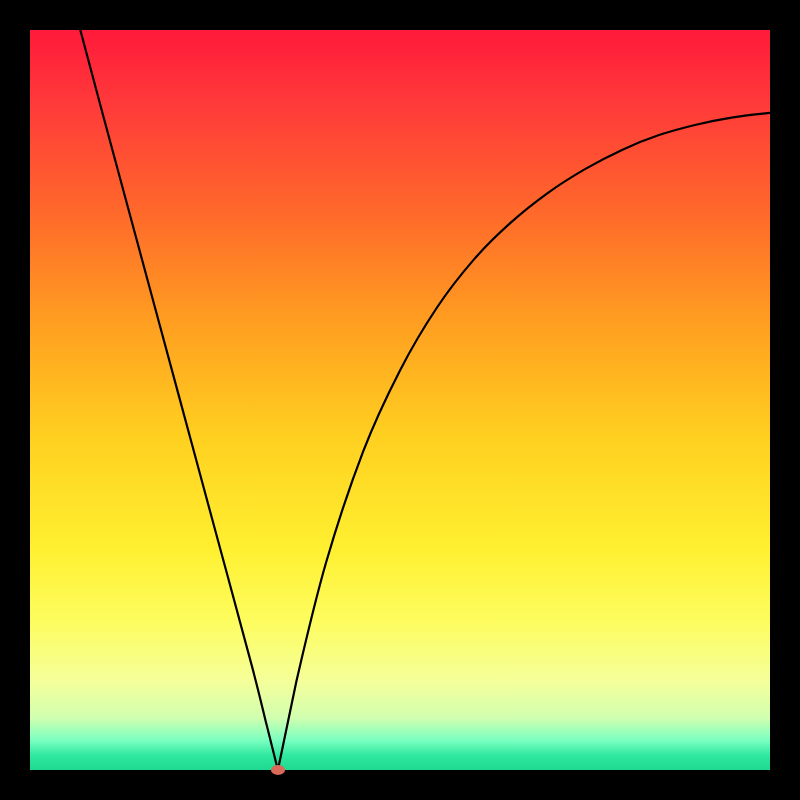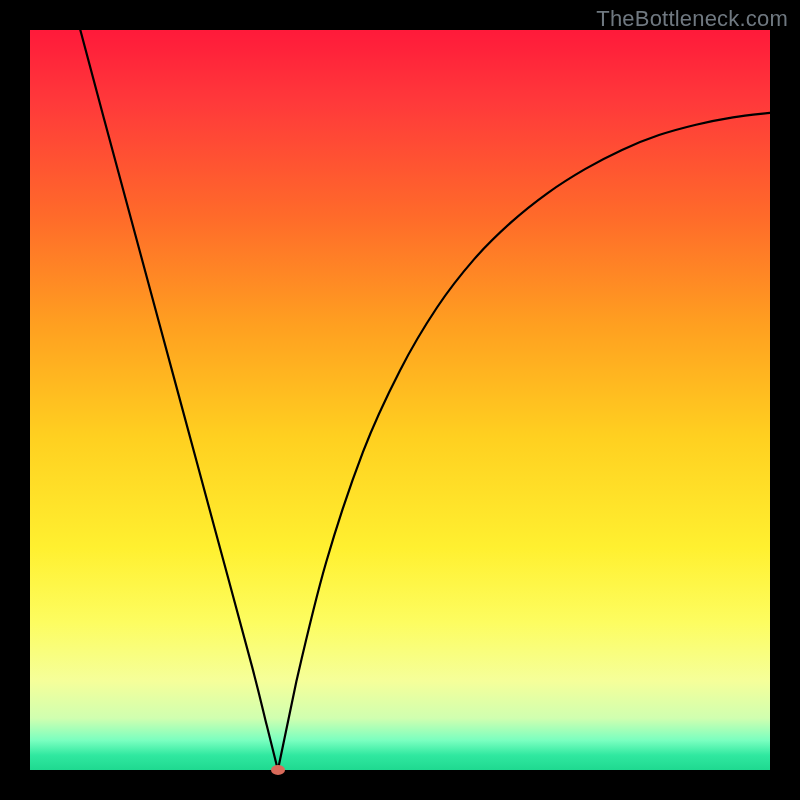--- a/index.html
+++ b/index.html
@@ -68,14 +68,13 @@
 </head>
 <body>
 
 <div class="frame">
   <div class="plot-area">
     <svg class="curve" viewBox="0 0 740 740" preserveAspectRatio="none">
       <path fill="none" stroke="#000" stroke-width="2.2" stroke-linecap="round" d="M 50.32 0.00 C 54.27 14.80 63.89 51.18 74.00 88.80 C 84.11 126.42 98.67 180.07 111.00 225.70 C 123.33 271.33 135.67 316.97 148.00 362.60 C 160.33 408.23 172.67 453.87 185.00 499.50 C 197.33 545.13 213.37 603.72 222.00 636.40 C 230.63 669.08 232.48 678.33 236.80 695.60 L 247.90 740.00 L 266.40 651.20 C 274.42 616.67 284.90 571.03 296.00 532.80 C 307.10 494.57 320.67 453.87 333.00 421.80 C 345.33 389.73 357.67 364.45 370.00 340.40 C 382.33 316.35 394.67 296.00 407.00 277.50 C 419.33 259.00 431.67 243.58 444.00 229.40 C 456.33 215.22 468.67 203.50 481.00 192.40 C 493.33 181.30 505.67 171.68 518.00 162.80 C 530.33 153.92 542.67 146.27 555.00 139.12 C 567.33 131.97 579.67 125.55 592.00 119.88 C 604.33 114.21 616.67 109.27 629.00 105.08 C 641.33 100.89 653.67 97.68 666.00 94.72 C 678.33 91.76 690.67 89.29 703.00 87.32 C 715.33 85.35 733.83 83.62 740.00 82.88 "></path>
     </svg>
     <div class="marker" style="left: 247.9px; top: 740px; background: rgb(217, 106, 90);"></div>
   </div>
-  <div class="watermark">TheBottleneck.com</div>
 </div>
 
 </body></html>

